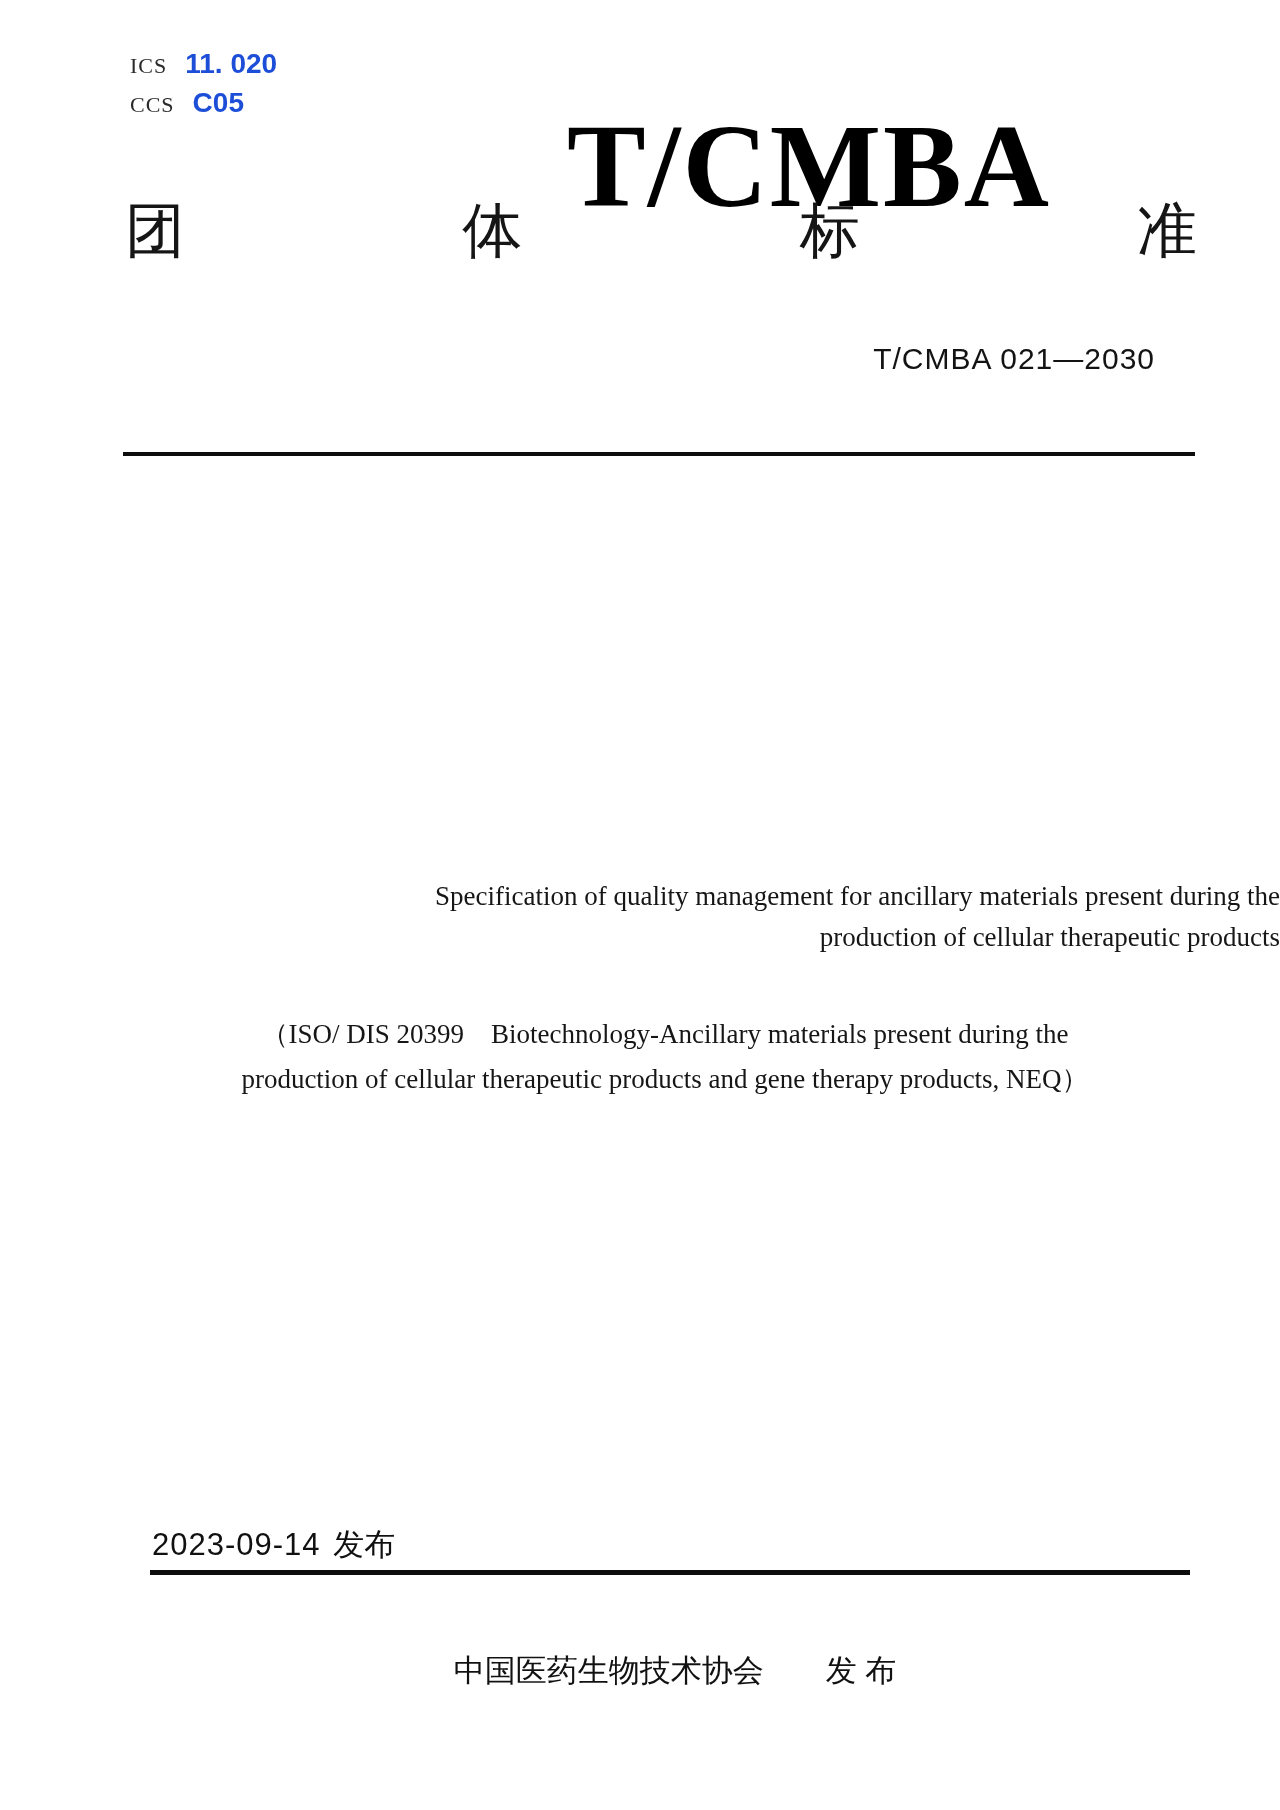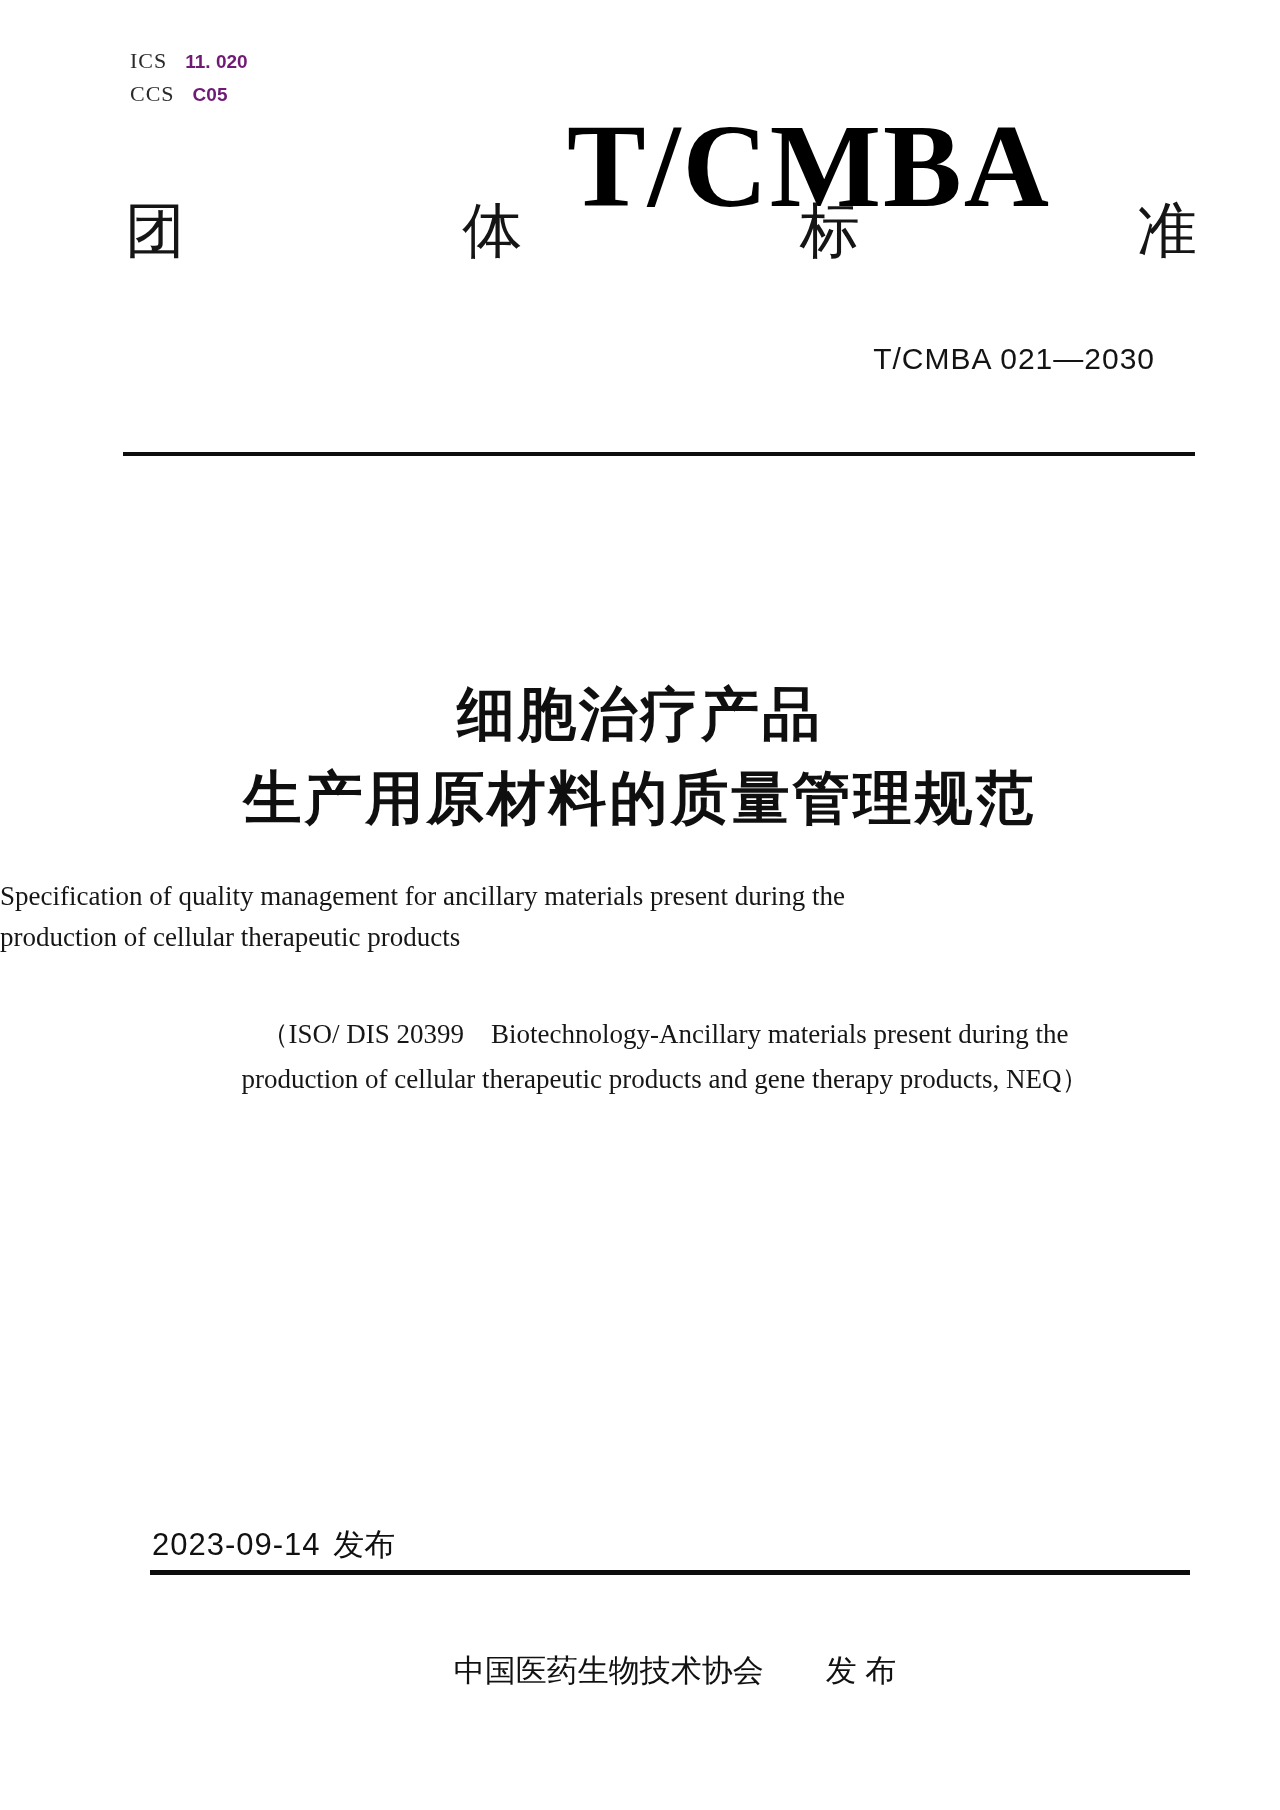--- a/index.html
+++ b/index.html
@@ -30,23 +30,23 @@
     margin-bottom: 7px;
   }
   .meta-label {
     font-family: "Liberation Serif", "DejaVu Serif", serif;
     font-size: 22px;
     letter-spacing: 1px;
     color: #2a2a2a;
   }
   .meta-value {
     font-family: "Liberation Sans", sans-serif;
-    font-size: 19px;
+    font-size: 28px;
     font-weight: 600;
-    color: #701a75;
+    color: #1d4ed8;
   }
 
   
   .logo-row {
     position: absolute;
     top: 108px;
     left: 169px;   
     width: 1280px;
     text-align: center;
   }
@@ -108,21 +108,21 @@
     letter-spacing: 3px;
     color: #0f0f0f;
   }
 
   
   .title-en {
     position: absolute;
     left: 0;
     width: 1280px;
     top: 876px;
-    text-align: left;
+    text-align: right;
     font-family: "Liberation Serif", "DejaVu Serif", serif;
     font-size: 27px;
     line-height: 41px;
     color: #161616;
   }
 
   
   .iso-ref {
     position: absolute;
     left: 0;
@@ -201,24 +201,20 @@
     <span>团</span>
     <span>体</span>
     <span>标</span>
     <span>准</span>
   </div>
 
   <div class="std-number">T/CMBA 021—2030</div>
 
   <div class="rule-top"></div>
 
-  <div class="title-cn">
-    <div>细胞治疗产品</div>
-    <div>生产用原材料的质量管理规范</div>
-  </div>
 
   <div class="title-en">
     <div>Specification of quality management for ancillary materials present during the</div>
     <div>production of cellular therapeutic products</div>
   </div>
 
   <div class="iso-ref">
     <div>（ISO/ DIS 20399　Biotechnology-Ancillary materials present during the</div>
     <div>production of cellular therapeutic products and gene therapy products, NEQ）</div>
   </div>

